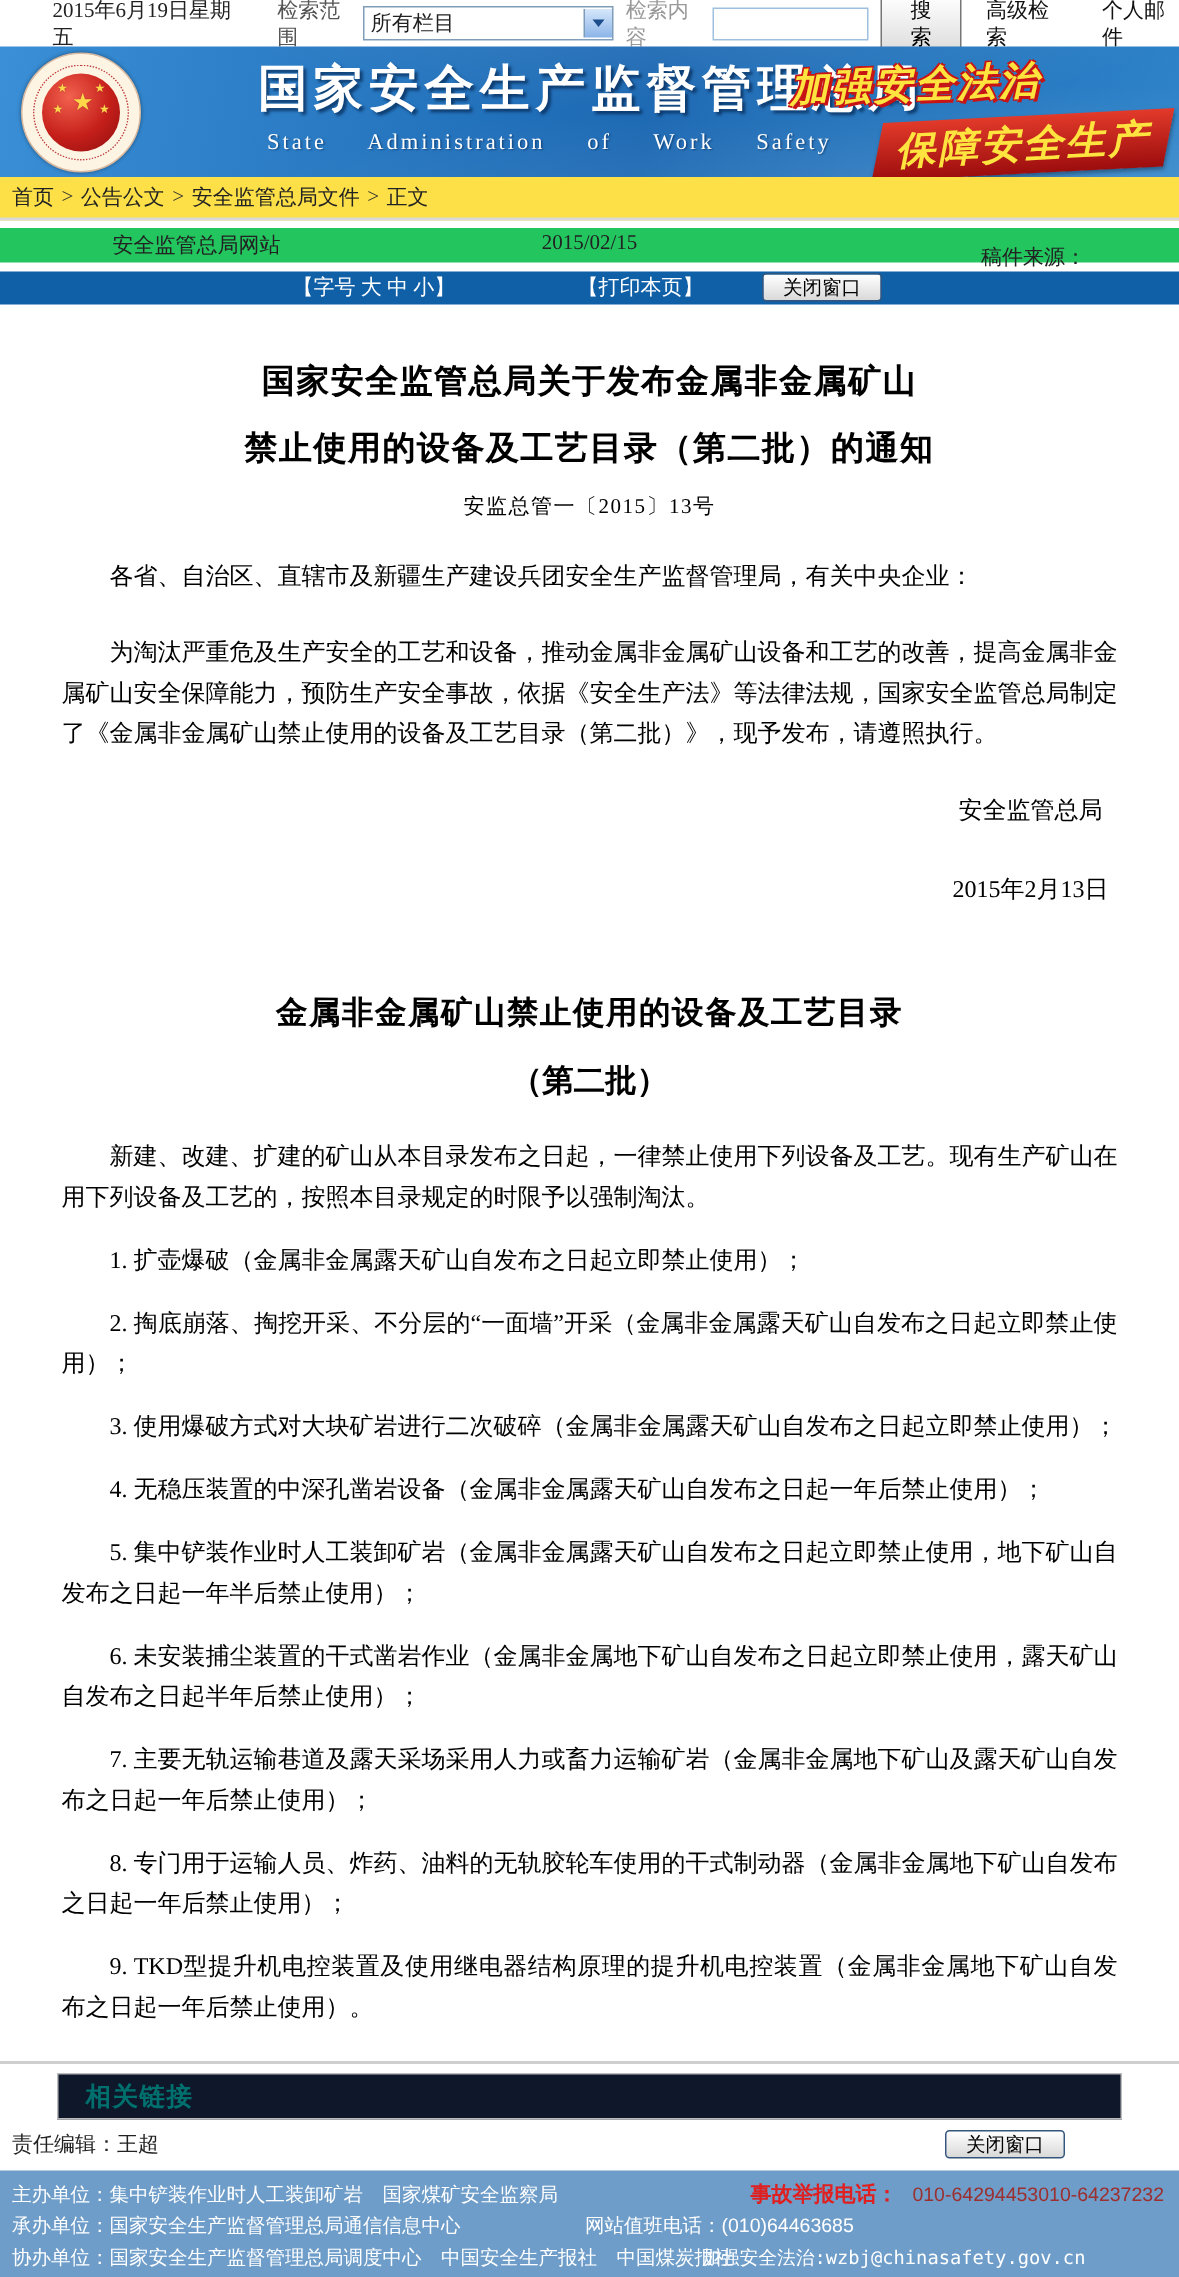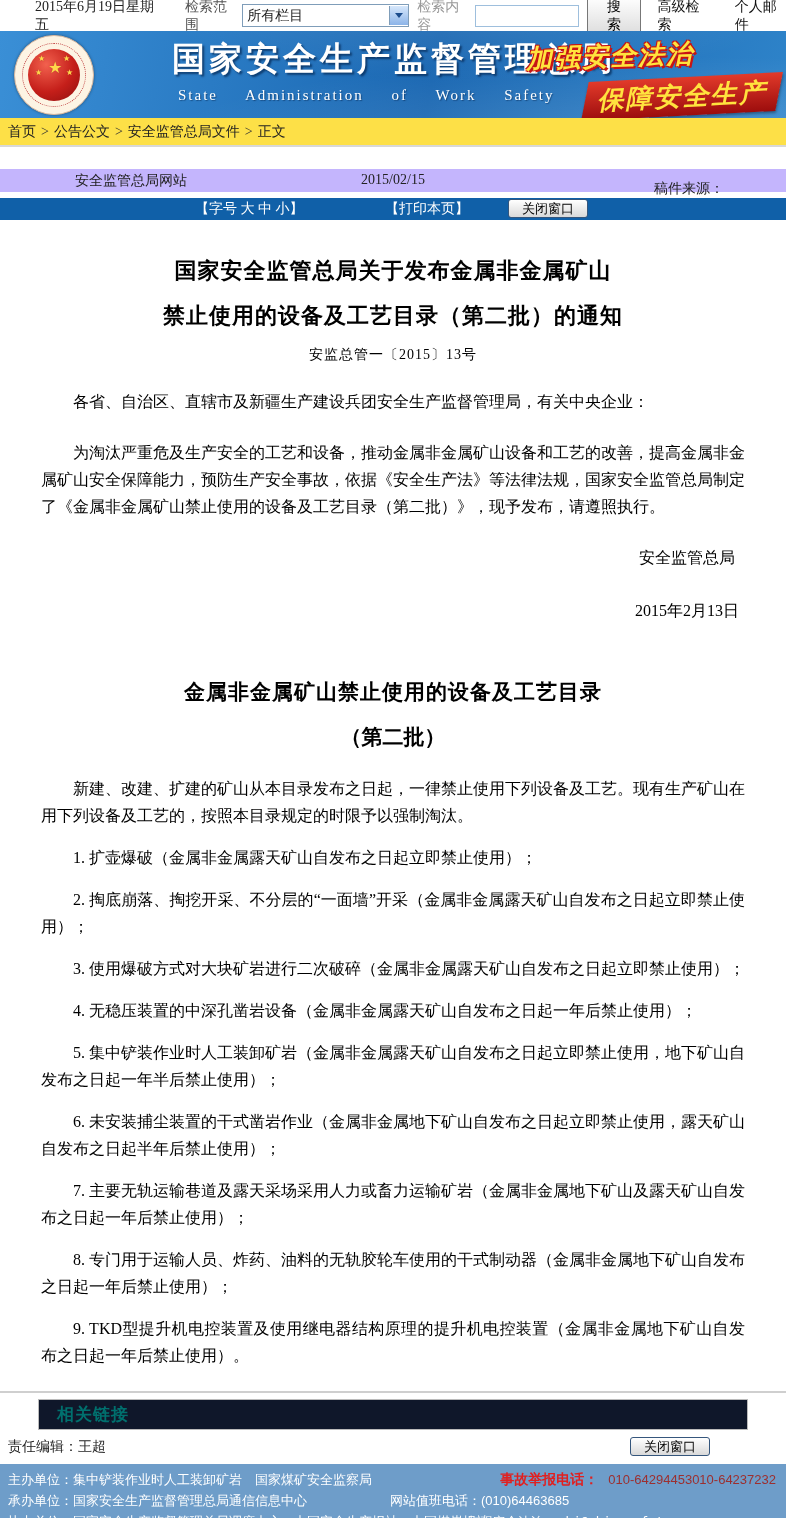--- a/index.html
+++ b/index.html
@@ -46,21 +46,21 @@
   .slogan2{position:absolute;right:8px;top:46px;background:linear-gradient(#e23a2a,#9c0d0d);
     transform:skewX(-14deg) rotate(-3deg);padding:2px 12px;box-shadow:1px 2px 3px rgba(0,0,0,.35);}
   .slogan2 span{display:block;transform:skewX(14deg);font-size:26px;font-weight:bold;font-style:italic;color:#ffe33e;letter-spacing:2px;}
 
   
   .breadcrumb{height:27px;display:flex;align-items:center;padding-left:8px;font-size:14px;color:#222;border-bottom:2px solid #d8d8d8;background:#fde047;}
   .breadcrumb .sep{margin:0 5px;color:#333;}
   .crumb{cursor:pointer;}
 
   
-  .metabar{margin-top:22px;height:23px;background:#c4b5fd;position:relative;font-size:14px;color:#222;}
+  .metabar{margin-top:5px;height:23px;background:#22c55e;position:relative;font-size:14px;color:#222;}
   .metabar .src-site{position:absolute;left:75px;top:3px;}
   .metabar .pub-date{position:absolute;left:50%;transform:translateX(-50%);top:3px;}
   .metabar .src-label{position:absolute;right:62px;top:11px;}
 
   
   .toolbar{margin-top:6px;height:22px;background:#1060a8;position:relative;color:#fff;font-size:14px;}
   .toolbar .fontsize{position:absolute;left:195px;top:2px;cursor:pointer;}
   .toolbar .print{position:absolute;left:385px;top:2px;cursor:pointer;}
   .win-btn{font-size:13px;font-family:"Liberation Serif",serif;border:1px solid #35567c;border-radius:3px;
     background:linear-gradient(#ffffff,#d9d9d9);padding:0 10px;height:19px;cursor:pointer;}

